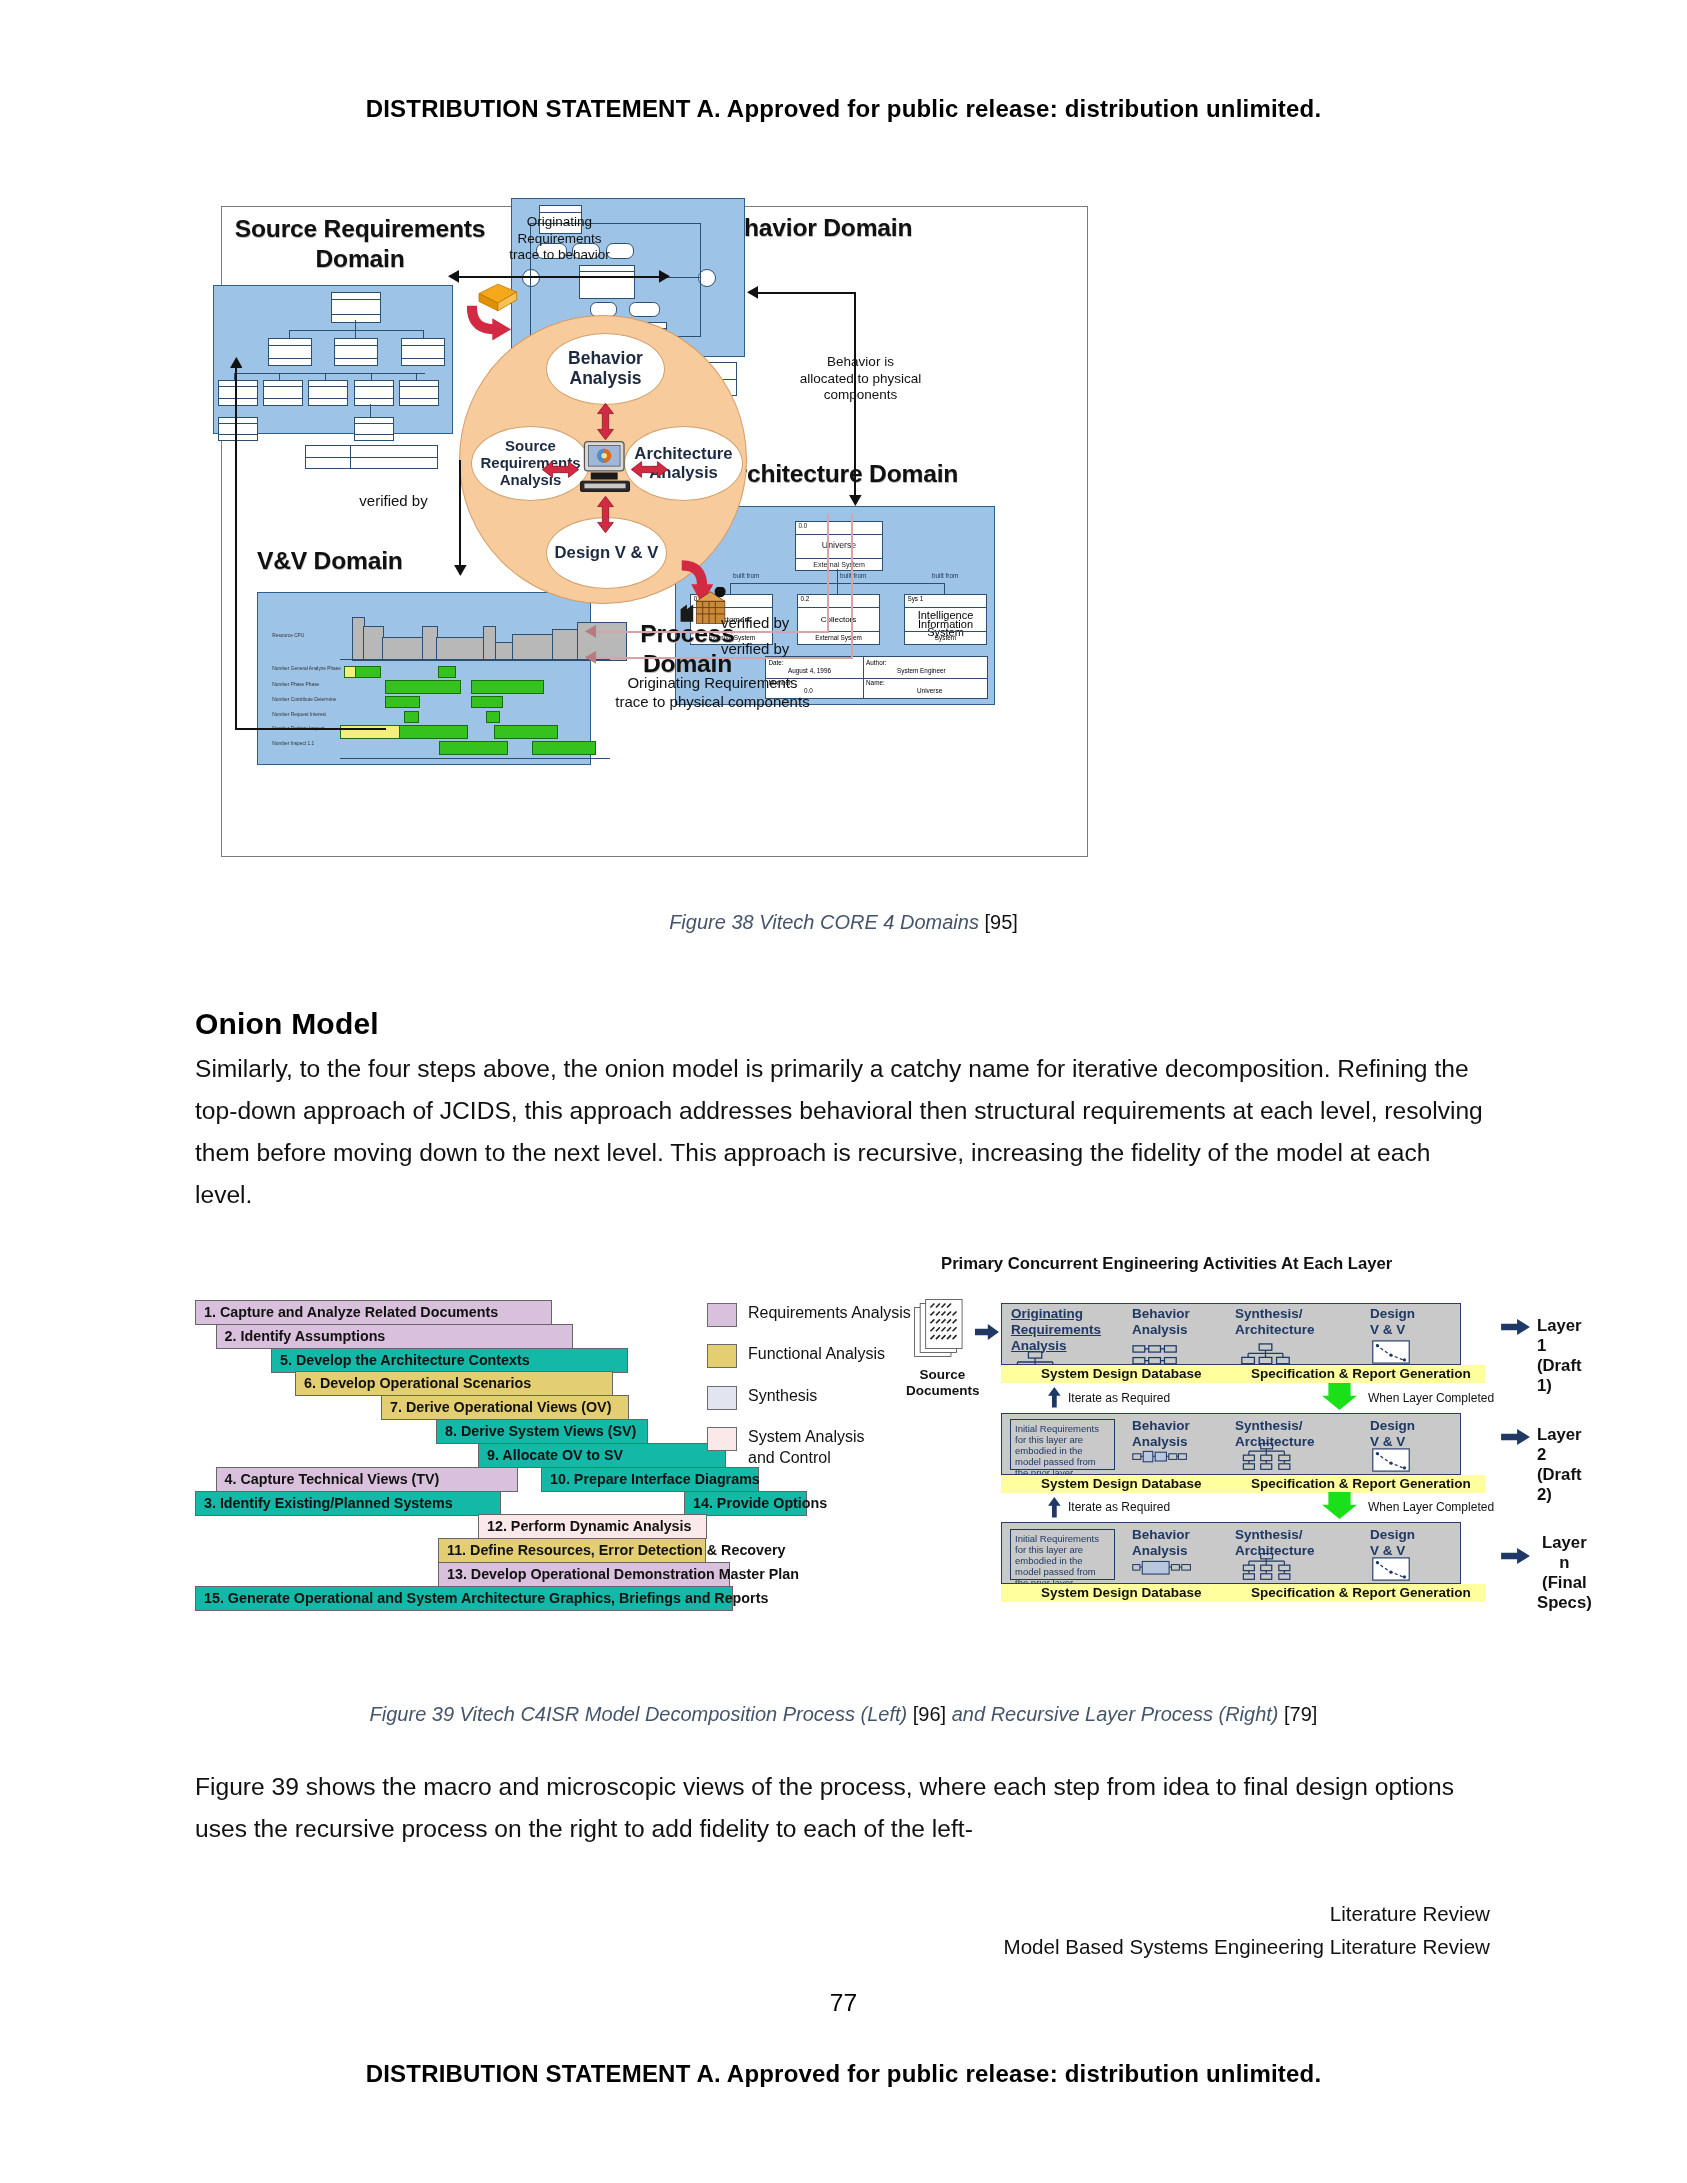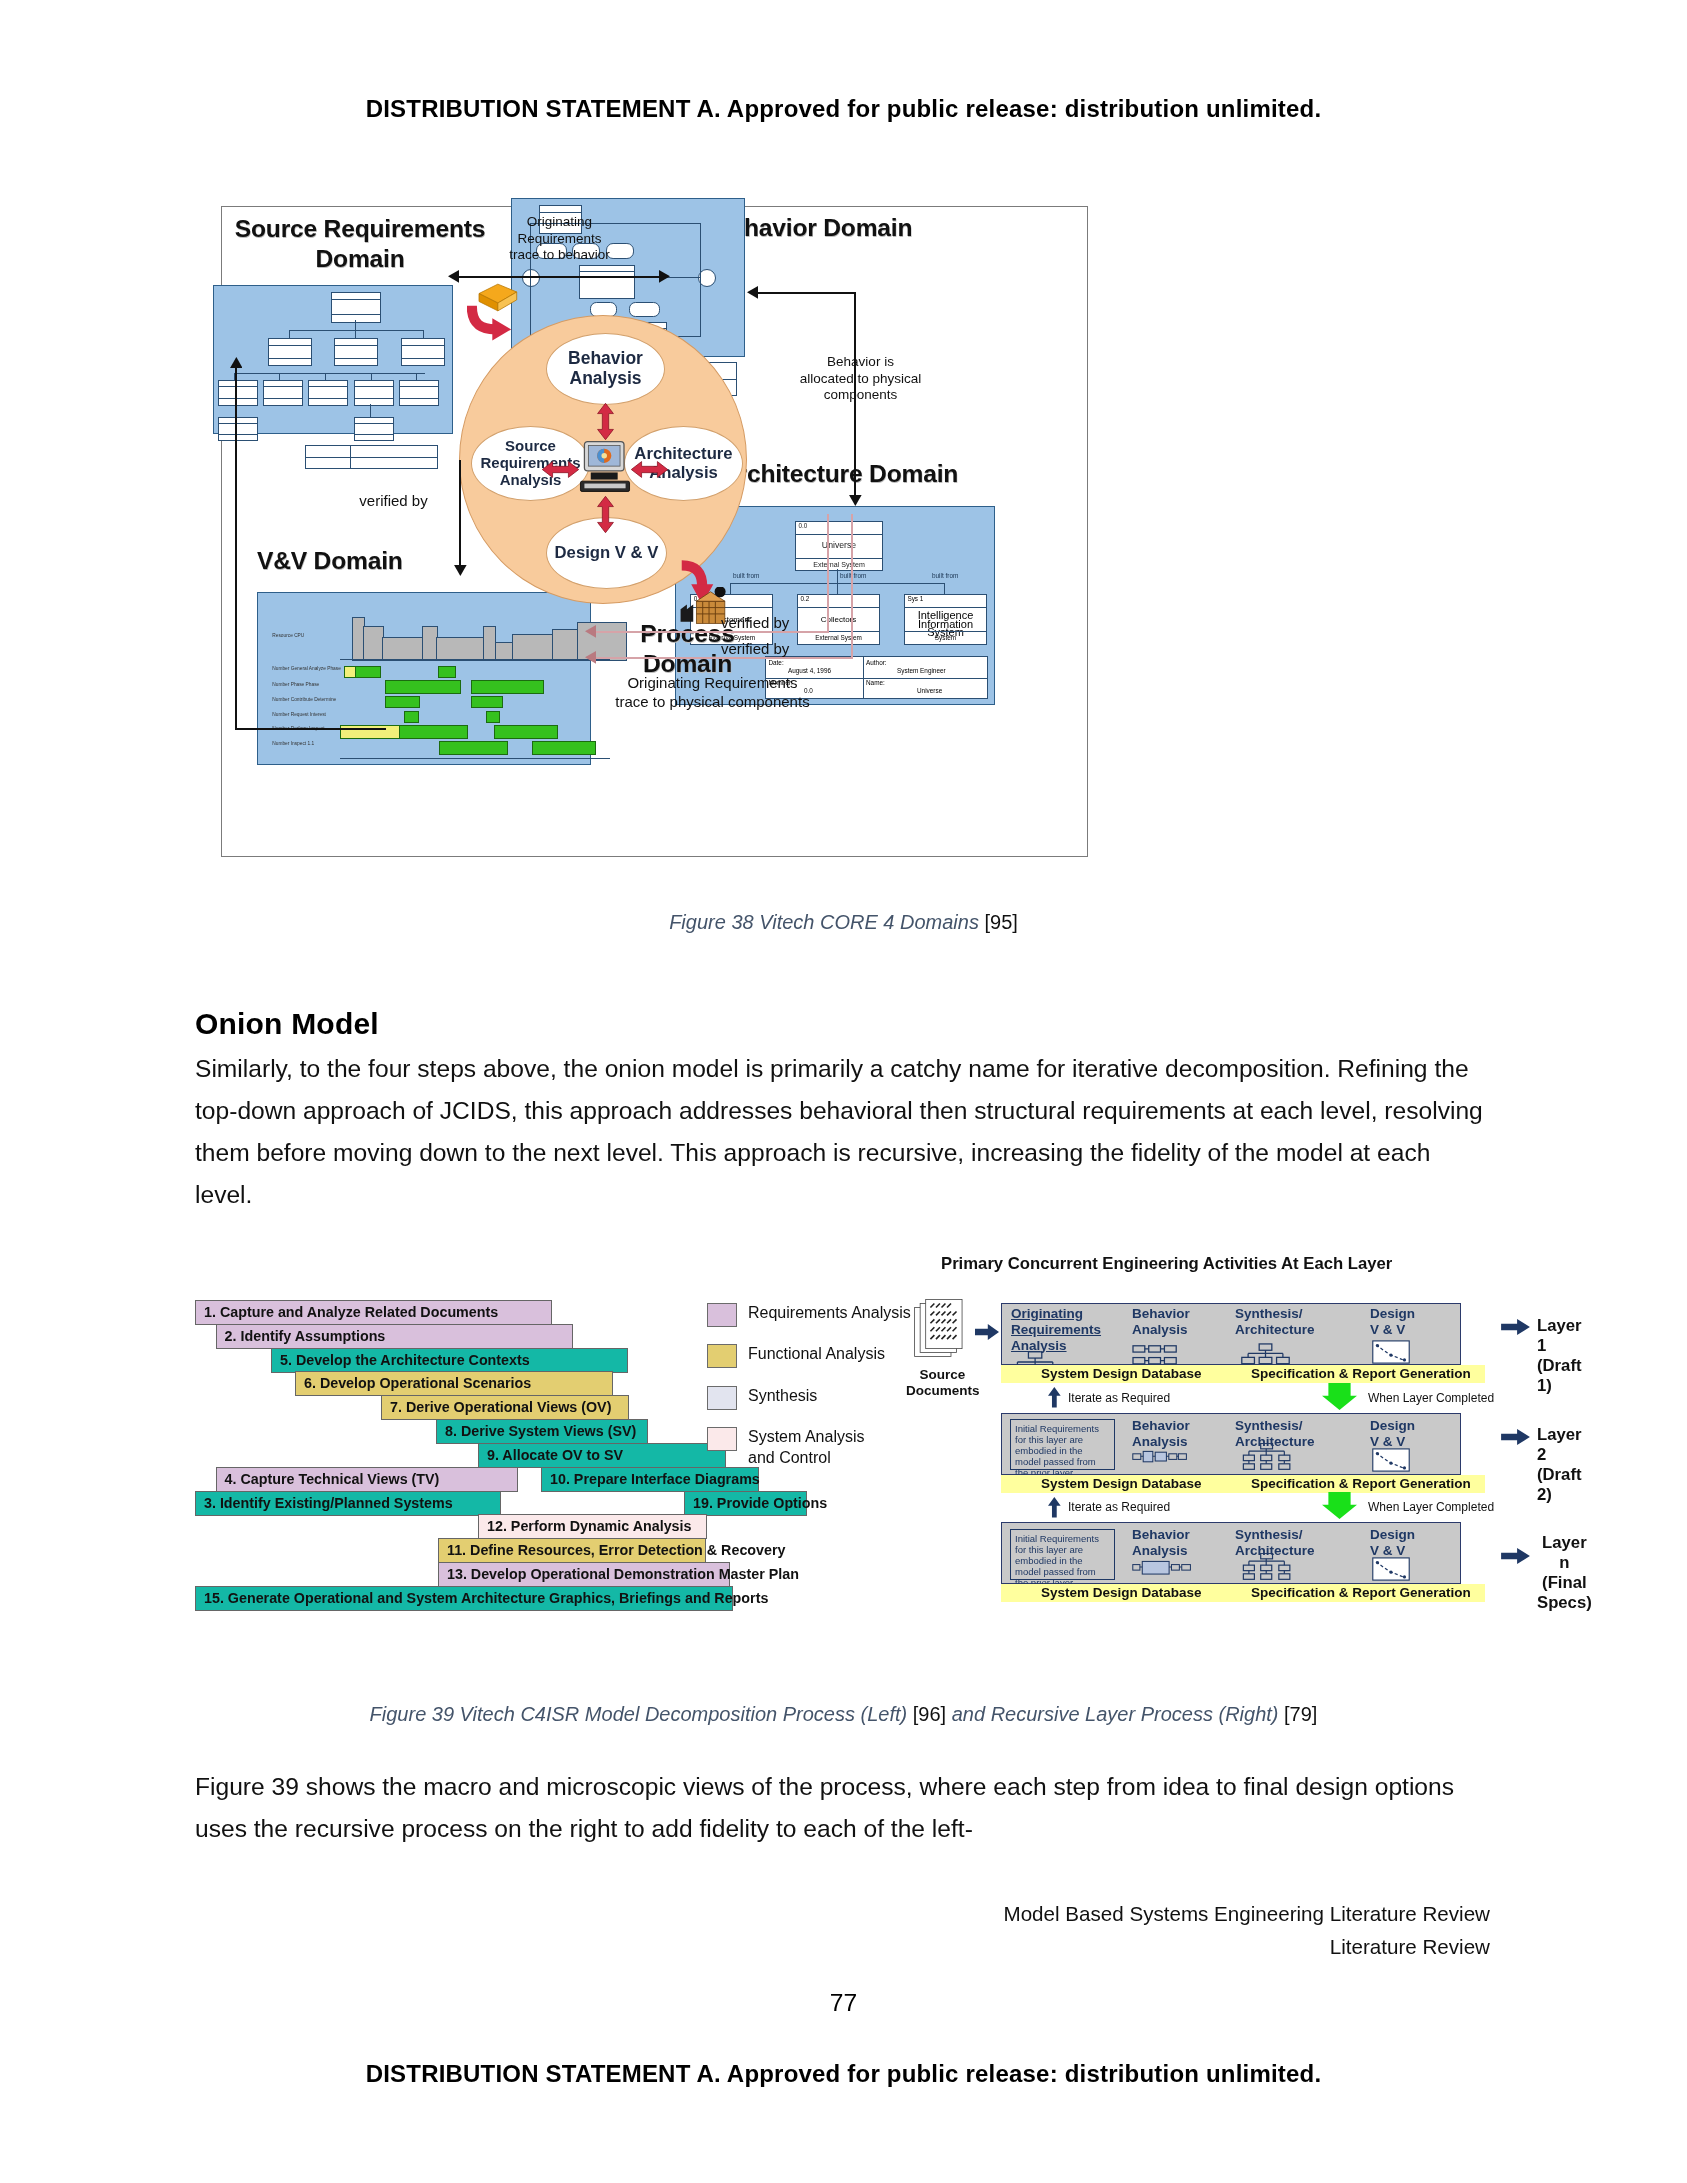--- a/index.html
+++ b/index.html
@@ -382,21 +382,21 @@
       <div class="step c-req" style="left:0px;top:46px;width:357px;">1. Capture and Analyze Related Documents</div>
       <div class="step c-req" style="left:20.6px;top:70px;width:357px;">2. Identify Assumptions</div>
       <div class="step c-syn" style="left:76px;top:94px;width:357px;">5. Develop the Architecture Contexts</div>
       <div class="step c-fun" style="left:100px;top:117px;width:318px;">6. Develop Operational Scenarios</div>
       <div class="step c-fun" style="left:186px;top:141px;width:248px;">7. Derive Operational Views (OV)</div>
       <div class="step c-syn" style="left:241px;top:165px;width:212px;">8. Derive System Views (SV)</div>
       <div class="step c-syn" style="left:283px;top:189px;width:248px;">9. Allocate OV to SV</div>
       <div class="step c-req" style="left:20.6px;top:213px;width:302px;">4. Capture Technical Views (TV)</div>
       <div class="step c-syn" style="left:346px;top:213px;width:218px;">10. Prepare Interface Diagrams</div>
       <div class="step c-syn" style="left:0px;top:237px;width:306px;">3. Identify Existing/Planned Systems</div>
-      <div class="step c-syn" style="left:489px;top:237px;width:123px;">19. Provide Options</div>
+      <div class="step c-syn" style="left:489px;top:237px;width:123px;">14. Provide Options</div>
       <div class="step c-sac" style="left:283px;top:260px;width:229px;">12. Perform Dynamic Analysis</div>
       <div class="step c-fun" style="left:243px;top:284px;width:268px;">11. Define Resources, Error Detection &amp; Recovery</div>
       <div class="step c-req" style="left:243px;top:308px;width:292px;">13. Develop Operational Demonstration Master Plan</div>
       <div class="step c-syn" style="left:0px;top:332px;width:538px;">15. Generate Operational and System Architecture Graphics, Briefings and Reports</div>
     </div>
 
     <div class="legend" style="left:512px;top:8px;width:206px;">
       <div class="legend-item" style="left:0;top:0;">
         <div class="sw" style="background:#d9c0dc;"></div>
         <span>Requirements Analysis</span>
@@ -645,20 +645,20 @@
     </div>
   </div>
 
   <div class="caption" style="top:1703px;">
     <span>Figure 39 Vitech C4ISR Model Decomposition Process (Left)</span> <span class="ref">[96]</span> <span>and Recursive Layer Process (Right)</span> <span class="ref">[79]</span>
   </div>
 
   <div class="body-text" style="top:1766px;">Figure 39 shows the macro and microscopic views of the process, where each step from idea to final design options uses the recursive process on the right to add fidelity to each of the left-</div>
 
   <div class="footer-right" style="top:1897px;">
+    <div>Literature Review</div>
     <div>Model Based Systems Engineering Literature Review</div>
-    <div>Literature Review</div>
   </div>
   <div class="page-num" style="top:1989px;">77</div>
   <div class="dist-stmt dist-bottom">DISTRIBUTION STATEMENT A. Approved for public release: distribution unlimited.</div>
 
 </div>
 
 
 </body></html>

